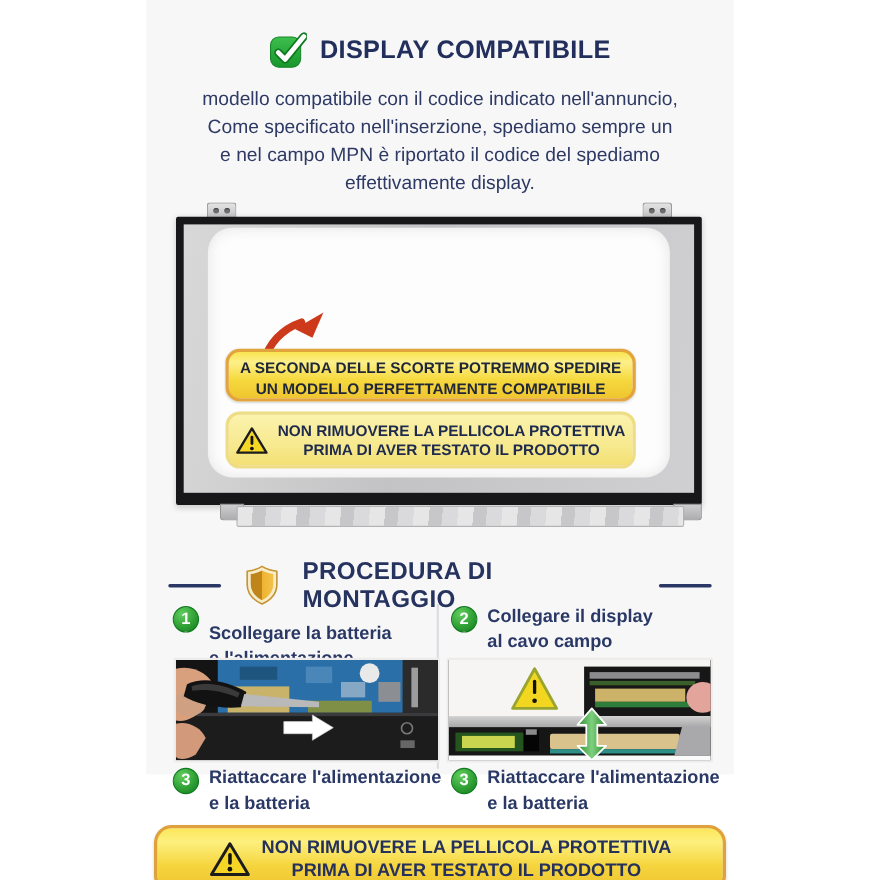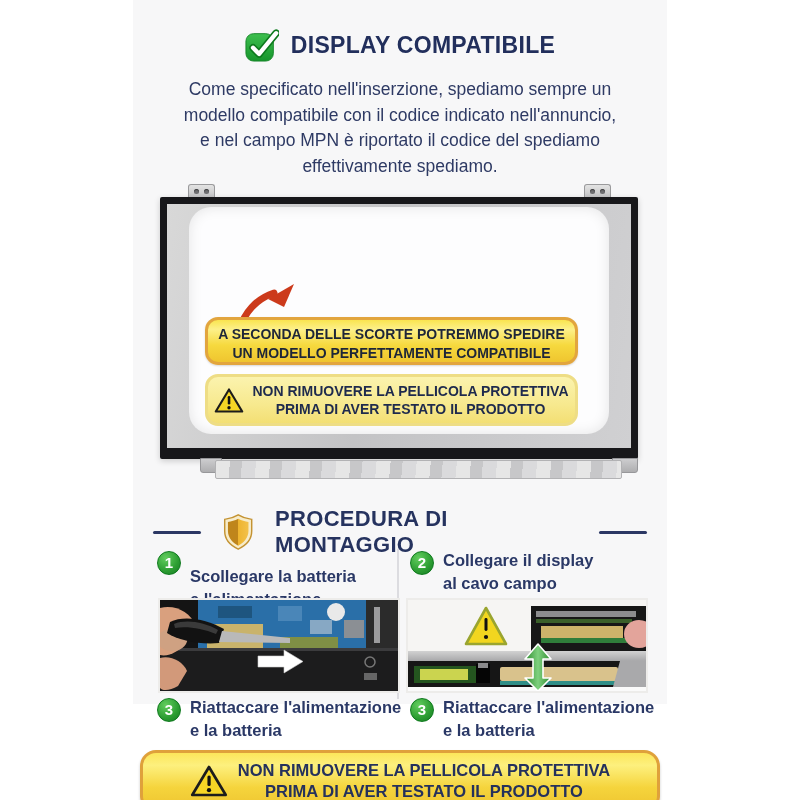--- a/index.html
+++ b/index.html
@@ -126,24 +126,24 @@
         </linearGradient>
       </defs>
       <rect x="1" y="6" width="29" height="29" rx="8" fill="url(#ckg)" stroke="#148527" stroke-width="1"></rect>
       <path d="M8.5 21 L15 27.5 L33 5.5" fill="none" stroke="#0e7a1e" stroke-width="8" stroke-linecap="round" stroke-linejoin="round"></path>
       <path d="M8.5 21 L15 27.5 L33 5.5" fill="none" stroke="#ffffff" stroke-width="4.6" stroke-linecap="round" stroke-linejoin="round"></path>
     </svg>
     <h1>DISPLAY COMPATIBILE</h1>
   </div>
 
   <div class="intro">
+    <div>modello compatibile con il codice indicato nell'annuncio,</div>
     <div>Come specificato nell'inserzione, spediamo sempre un</div>
-    <div>modello compatibile con il codice indicato nell'annuncio,</div>
     <div>e nel campo MPN è riportato il codice del spediamo</div>
-    <div>effettivamente spediamo.</div>
+    <div>effettivamente display.</div>
   </div>
 
   <div class="panel-fig">
     <div class="bracket" style="left:28px;"></div>
     <div class="bracket" style="left:424px;"></div>
 
     <div class="panel">
       <div class="bezel">
         <div class="screen"></div>
       </div>

